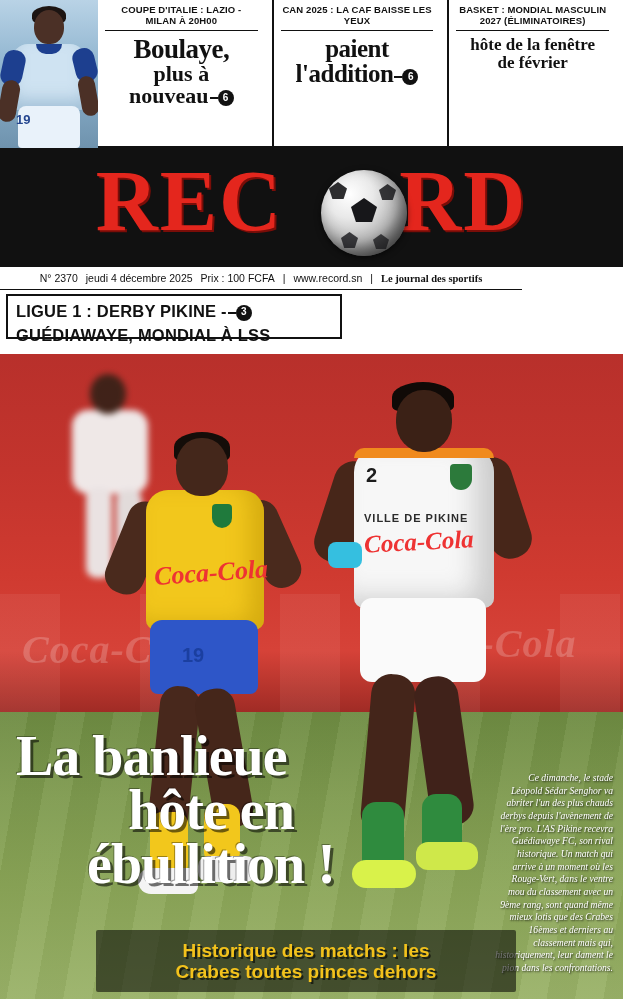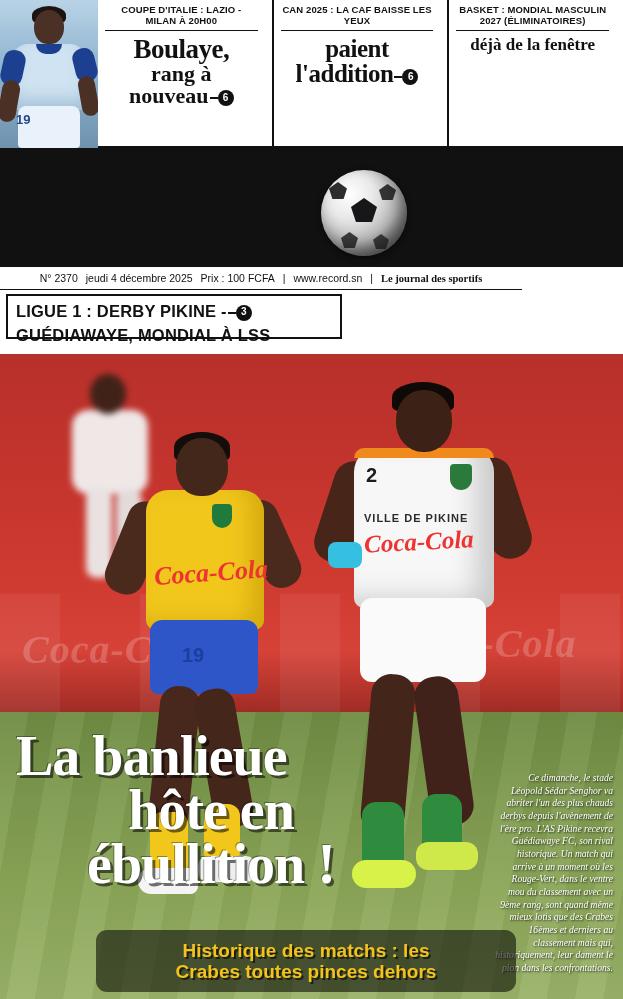--- a/index.html
+++ b/index.html
@@ -302,21 +302,21 @@
     font-size:9.6px;
     line-height:1.32;
     text-align:right;
     text-shadow: 1px 1px 2px rgba(0,0,0,.8);
   }
 
   
   .bottom-banner {
     position:absolute; left:96px; top:930px; width:420px; height:62px;
     background: rgba(0,0,0,.55);
-    border-radius: 11px;
+    border-radius: 2px;
     display:flex; align-items:center; justify-content:center;
     padding: 2px 8px;
   }
   .bottom-banner .txt {
     font-family:"Liberation Sans", sans-serif;
     font-weight:bold;
     font-size:19px;
     line-height:1.12;
     color:#f3c21c;
     text-align:center;
@@ -342,43 +342,49 @@
       <div class="tp-head"></div>
       <div class="tp-short"></div>
       <div class="tp-num">19</div>
     </div>
 
     <div class="teaser-cols">
 
       <div class="teaser-col">
         <div class="kicker">COUPE D'ITALIE : LAZIO - MILAN À 20H00</div>
         <div class="headline h1a">Boulaye,</div>
-        <div class="headline h1b">rang à</div>
+        <div class="headline h1b">plus à</div>
         <div class="headline h1c">
           <span>nouveau</span><span class="pagebadge">6</span>
         </div>
       </div>
 
       <div class="teaser-col">
         <div class="kicker">CAN 2025 : LA CAF BAISSE LES YEUX</div>
         <div class="headline h2a">paient</div>
         <div class="headline h2a">
           <span>l'addition</span><span class="pagebadge">6</span>
         </div>
       </div>
 
       <div class="teaser-col">
         <div class="kicker">BASKET : MONDIAL MASCULIN 2027 (ÉLIMINATOIRES)</div>
-        <div class="headline h3b">déjà de la fenêtre</div>
+        <div class="headline h3b">hôte de la fenêtre</div>
+        <div class="headline h3b">de février</div>
       </div>
 
     </div>
   </div>
 
   <div class="masthead">
+    <div class="mast-word">
+      <span>REC</span>
+      <span style="opacity:0;">O</span>
+      <span>RD</span>
+    </div>
     <div class="ball">
       <div class="p p1"></div>
         <div class="p p2"></div>
         <div class="p p3"></div>
       <div class="p p4"></div>
         <div class="p p5"></div>
     </div>
   </div>
 
   <div class="infobar">

